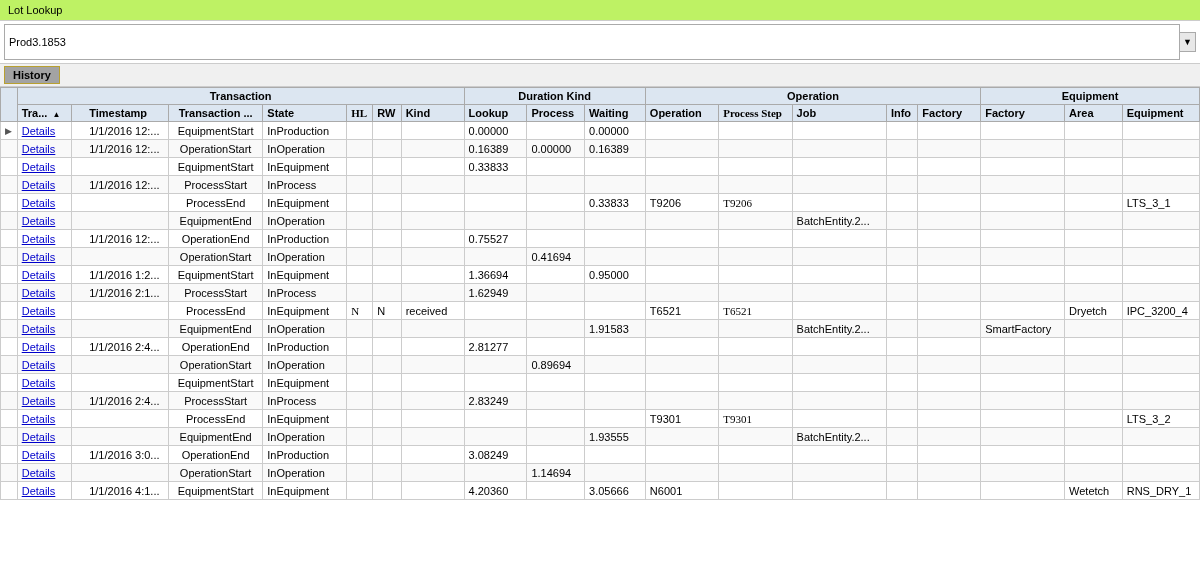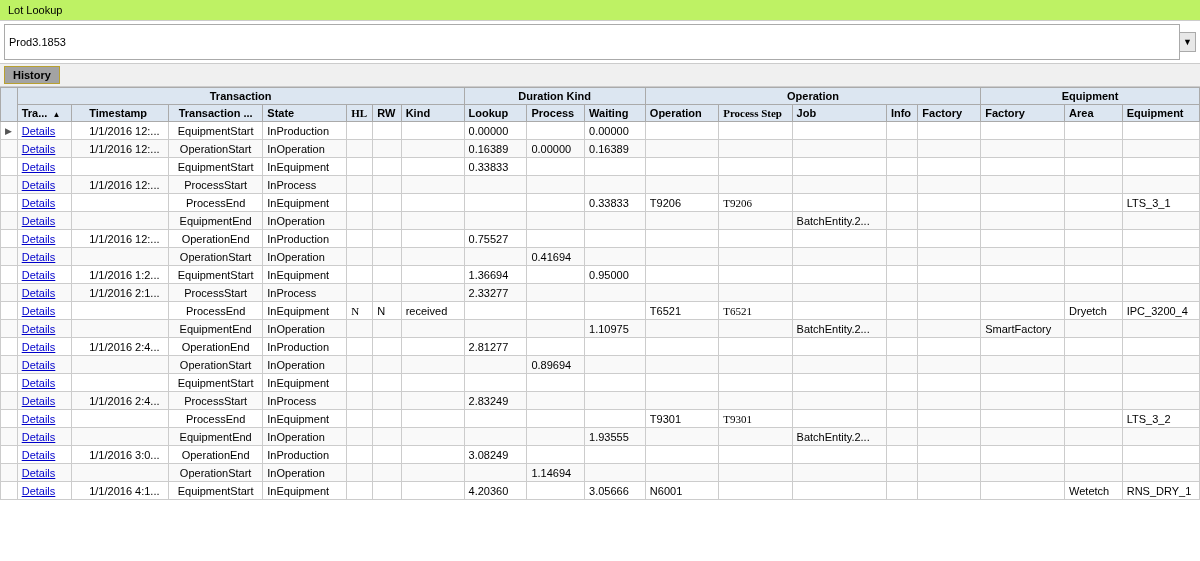--- a/index.html
+++ b/index.html
@@ -371,21 +371,21 @@
         </tr>
         <tr>
           <td class="col-arrow" style="color:#555;font-size:9px;"></td>
           <td class="col-tran"><span class="details-link">Details</span></td>
           <td class="col-ts">1/1/2016 2:1...</td>
           <td class="col-transtype">ProcessStart</td>
           <td class="col-state">InProcess</td>
           <td class="col-hl"></td>
           <td class="col-rw"></td>
           <td class="col-kind"></td>
-          <td class="col-total">2.33277</td>
+          <td class="col-total">1.62949</td>
           <td class="col-process"></td>
           <td class="col-waiting"></td>
           <td class="col-operation"></td>
           <td class="col-procstep"></td>
           <td class="col-job"></td>
           <td class="col-info"></td>
           <td class="col-operator"></td>
           <td class="col-factory"></td>
           <td class="col-area"></td>
           <td class="col-equipment"></td>
@@ -415,21 +415,21 @@
           <td class="col-arrow" style="color:#555;font-size:9px;"></td>
           <td class="col-tran"><span class="details-link">Details</span></td>
           <td class="col-ts"></td>
           <td class="col-transtype">EquipmentEnd</td>
           <td class="col-state">InOperation</td>
           <td class="col-hl"></td>
           <td class="col-rw"></td>
           <td class="col-kind"></td>
           <td class="col-total"></td>
           <td class="col-process"></td>
-          <td class="col-waiting">1.10975</td>
+          <td class="col-waiting">1.91583</td>
           <td class="col-operation"></td>
           <td class="col-procstep"></td>
           <td class="col-job">BatchEntity.2...</td>
           <td class="col-info"></td>
           <td class="col-operator"></td>
           <td class="col-factory">SmartFactory</td>
           <td class="col-area"></td>
           <td class="col-equipment"></td>
         </tr>
         <tr>

